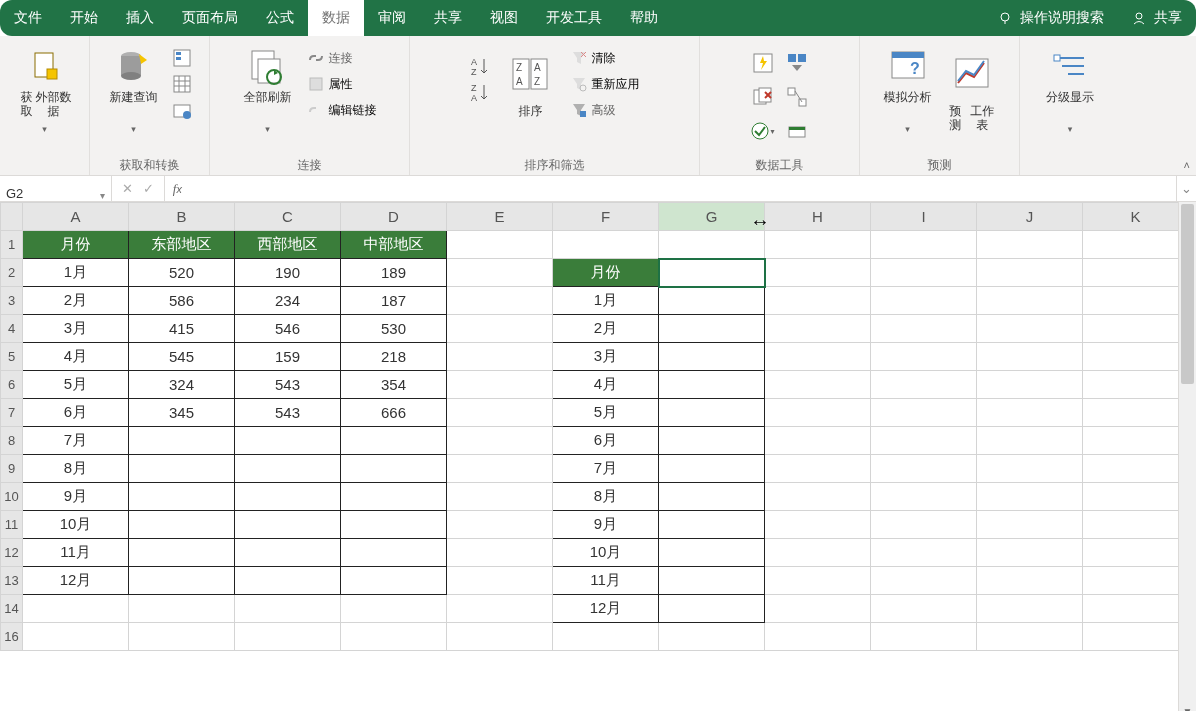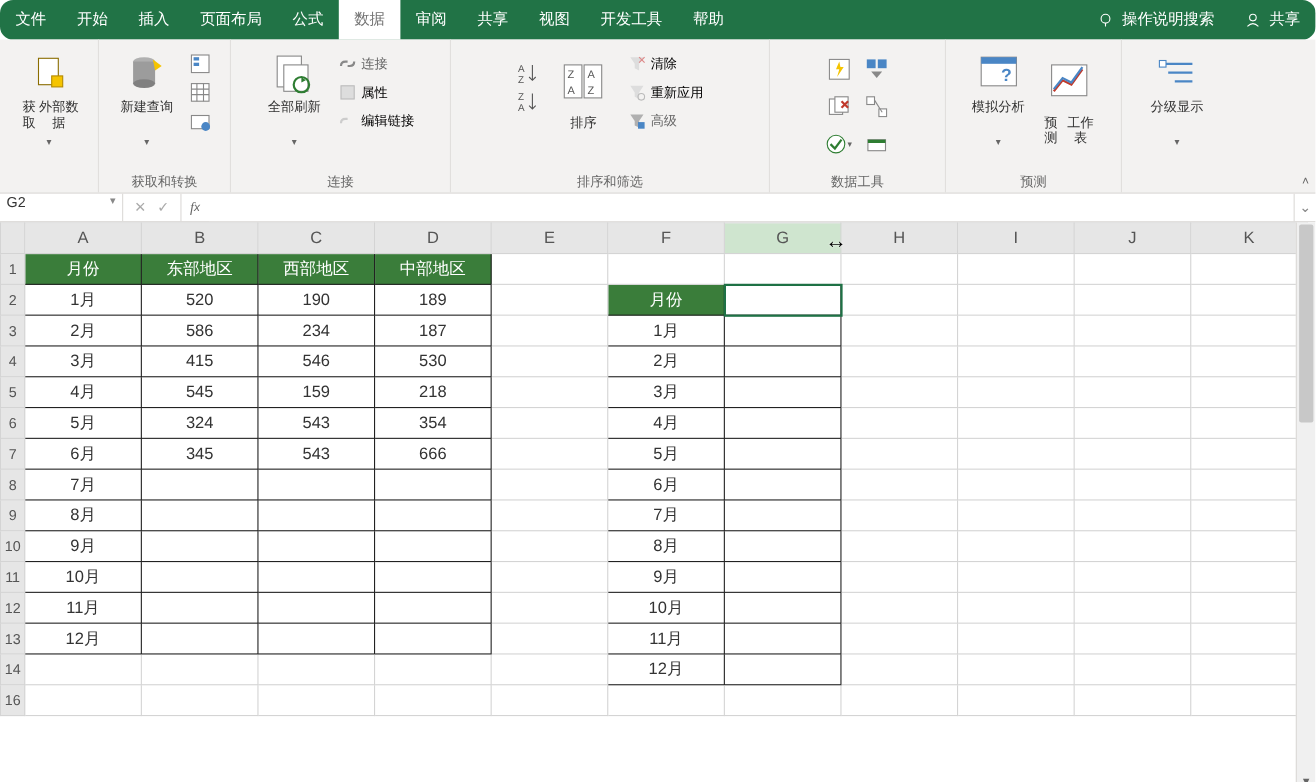--- a/index.html
+++ b/index.html
@@ -24,21 +24,21 @@
   .mini-col { display: flex; flex-direction: column; gap: 2px; padding-top: 6px; }
   .mini-btn { display: flex; align-items: center; gap: 4px; font-size: 12px; color: #666; padding: 2px 4px; cursor: pointer; height: 24px; }
   .mini-btn.disabled { color: #000000; }
   .mini-icon { width: 18px; height: 18px; display: inline-flex; align-items: center; justify-content: center; }
   .icon-grid { display: grid; grid-template-columns: repeat(2, 30px); grid-auto-rows: 30px; gap: 4px; padding-top: 8px; }
   .icon-grid .cell { display:flex; align-items:center; justify-content:center; cursor:pointer; }
   .collapse-caret { position:absolute; right:6px; bottom:4px; font-size:11px; color:#666; cursor:pointer; }
 
   
   .fx-row { height: 26px; border-bottom: 1px solid #dcdad8; display: flex; align-items: stretch; background:#fff; }
-  .namebox { width: 112px; border-right: 1px solid #dcdad8; display: flex; align-items: flex-start; padding: 0 6px; font-size: 13px; position:relative; }
+  .namebox { width: 112px; border-right: 1px solid #dcdad8; display: flex; align-items: flex-end; padding: 0 6px; font-size: 13px; position:relative; }
   .namebox::after { content:"▾"; position:absolute; right:6px; font-size:10px; color:#888; }
   .fx-btns { display:flex; align-items:center; gap:10px; padding:0 10px; color:#aaa; border-right:1px solid #dcdad8; }
   .fx-btns span { cursor:pointer; }
   .fx-label { font-style: italic; font-family: "Times New Roman", serif; padding: 0 8px; display:flex; align-items:center; color:#666; }
   .fx-input { flex:1; border:none; outline:none; padding:0 6px; }
   .fx-expand { width:20px; display:flex; align-items:center; justify-content:center; color:#888; border-left:1px solid #dcdad8; cursor:pointer; }
 
   
   .sheet-area { position: relative; height: calc(711px - 28px - 140px - 26px); overflow: hidden; }
   .grid { position:absolute; inset:0; overflow:auto; }

